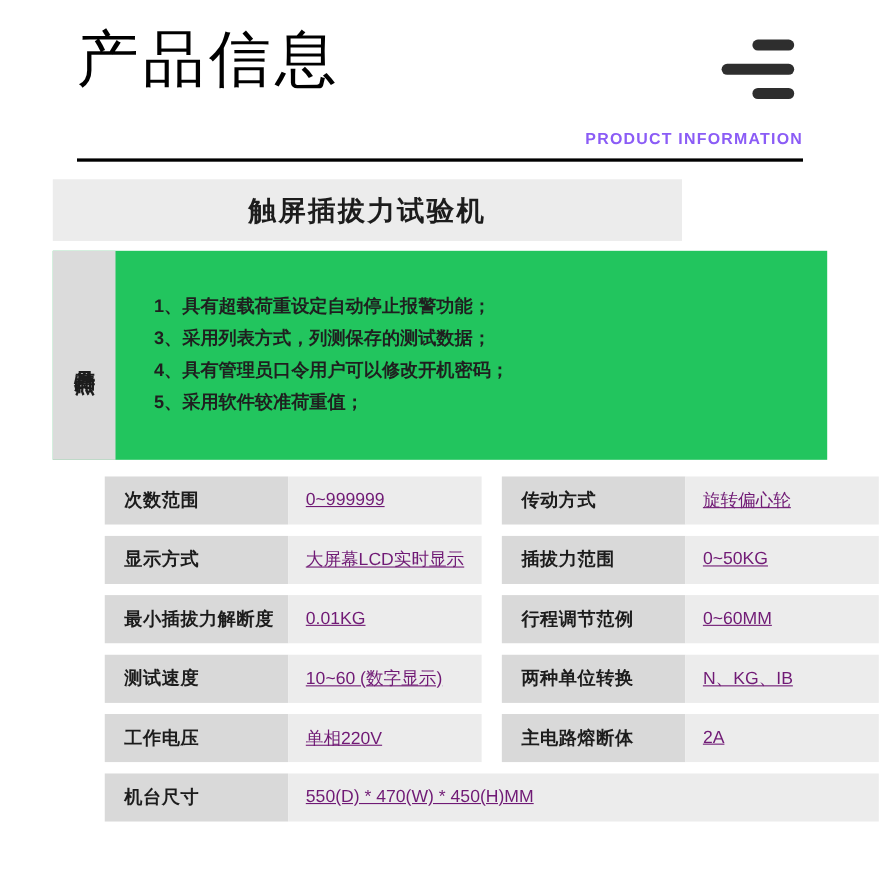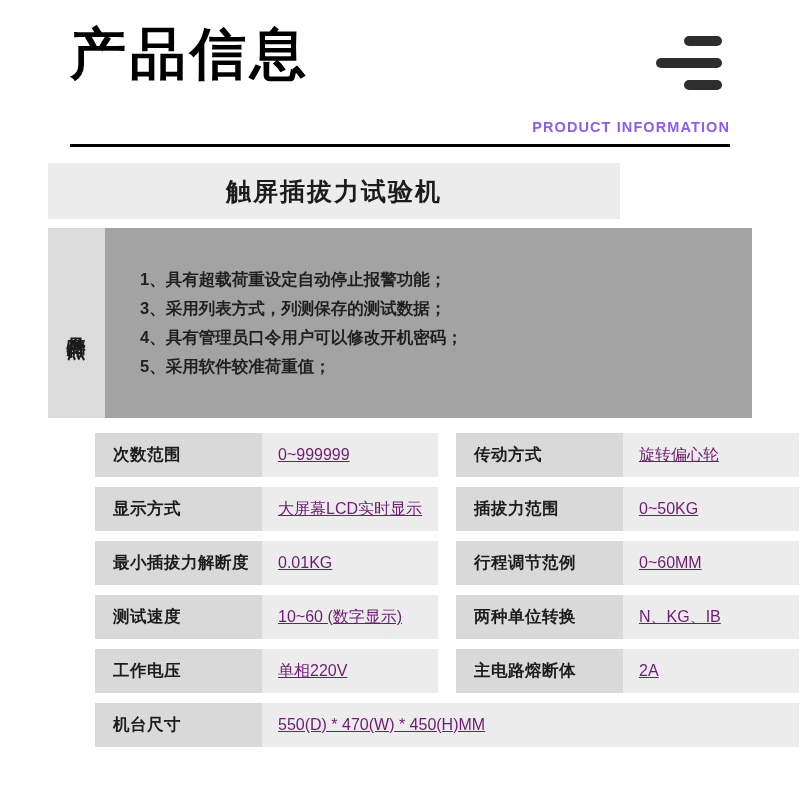--- a/index.html
+++ b/index.html
@@ -25,21 +25,21 @@
   
   .header {
     position: relative;
     height: 150px;
   }
   .header-title {
     position: absolute;
     left: 70px;
     top: 26px;
     font-size: 56px;
-    font-weight: 700;
+    font-weight: 400;
     letter-spacing: 4px;
     line-height: 1;
     color: #000000;
     white-space: nowrap;
   }
   .header-mark {
     position: absolute;
     right: 78px;
     top: 36px;
     width: 66px;
@@ -96,21 +96,21 @@
   }
 
   
   .features {
     position: absolute;
     left: 48px;
     top: 228px;
     width: 704px;
     height: 190px;
     display: flex;
-    background: #a3a3a3;
+    background: #22c55e;
   }
   .features-label {
     width: 57px;
     flex: 0 0 57px;
     background: #dbdbdb;
     display: flex;
     align-items: center;
     justify-content: center;
   }
   .features-label-text {

